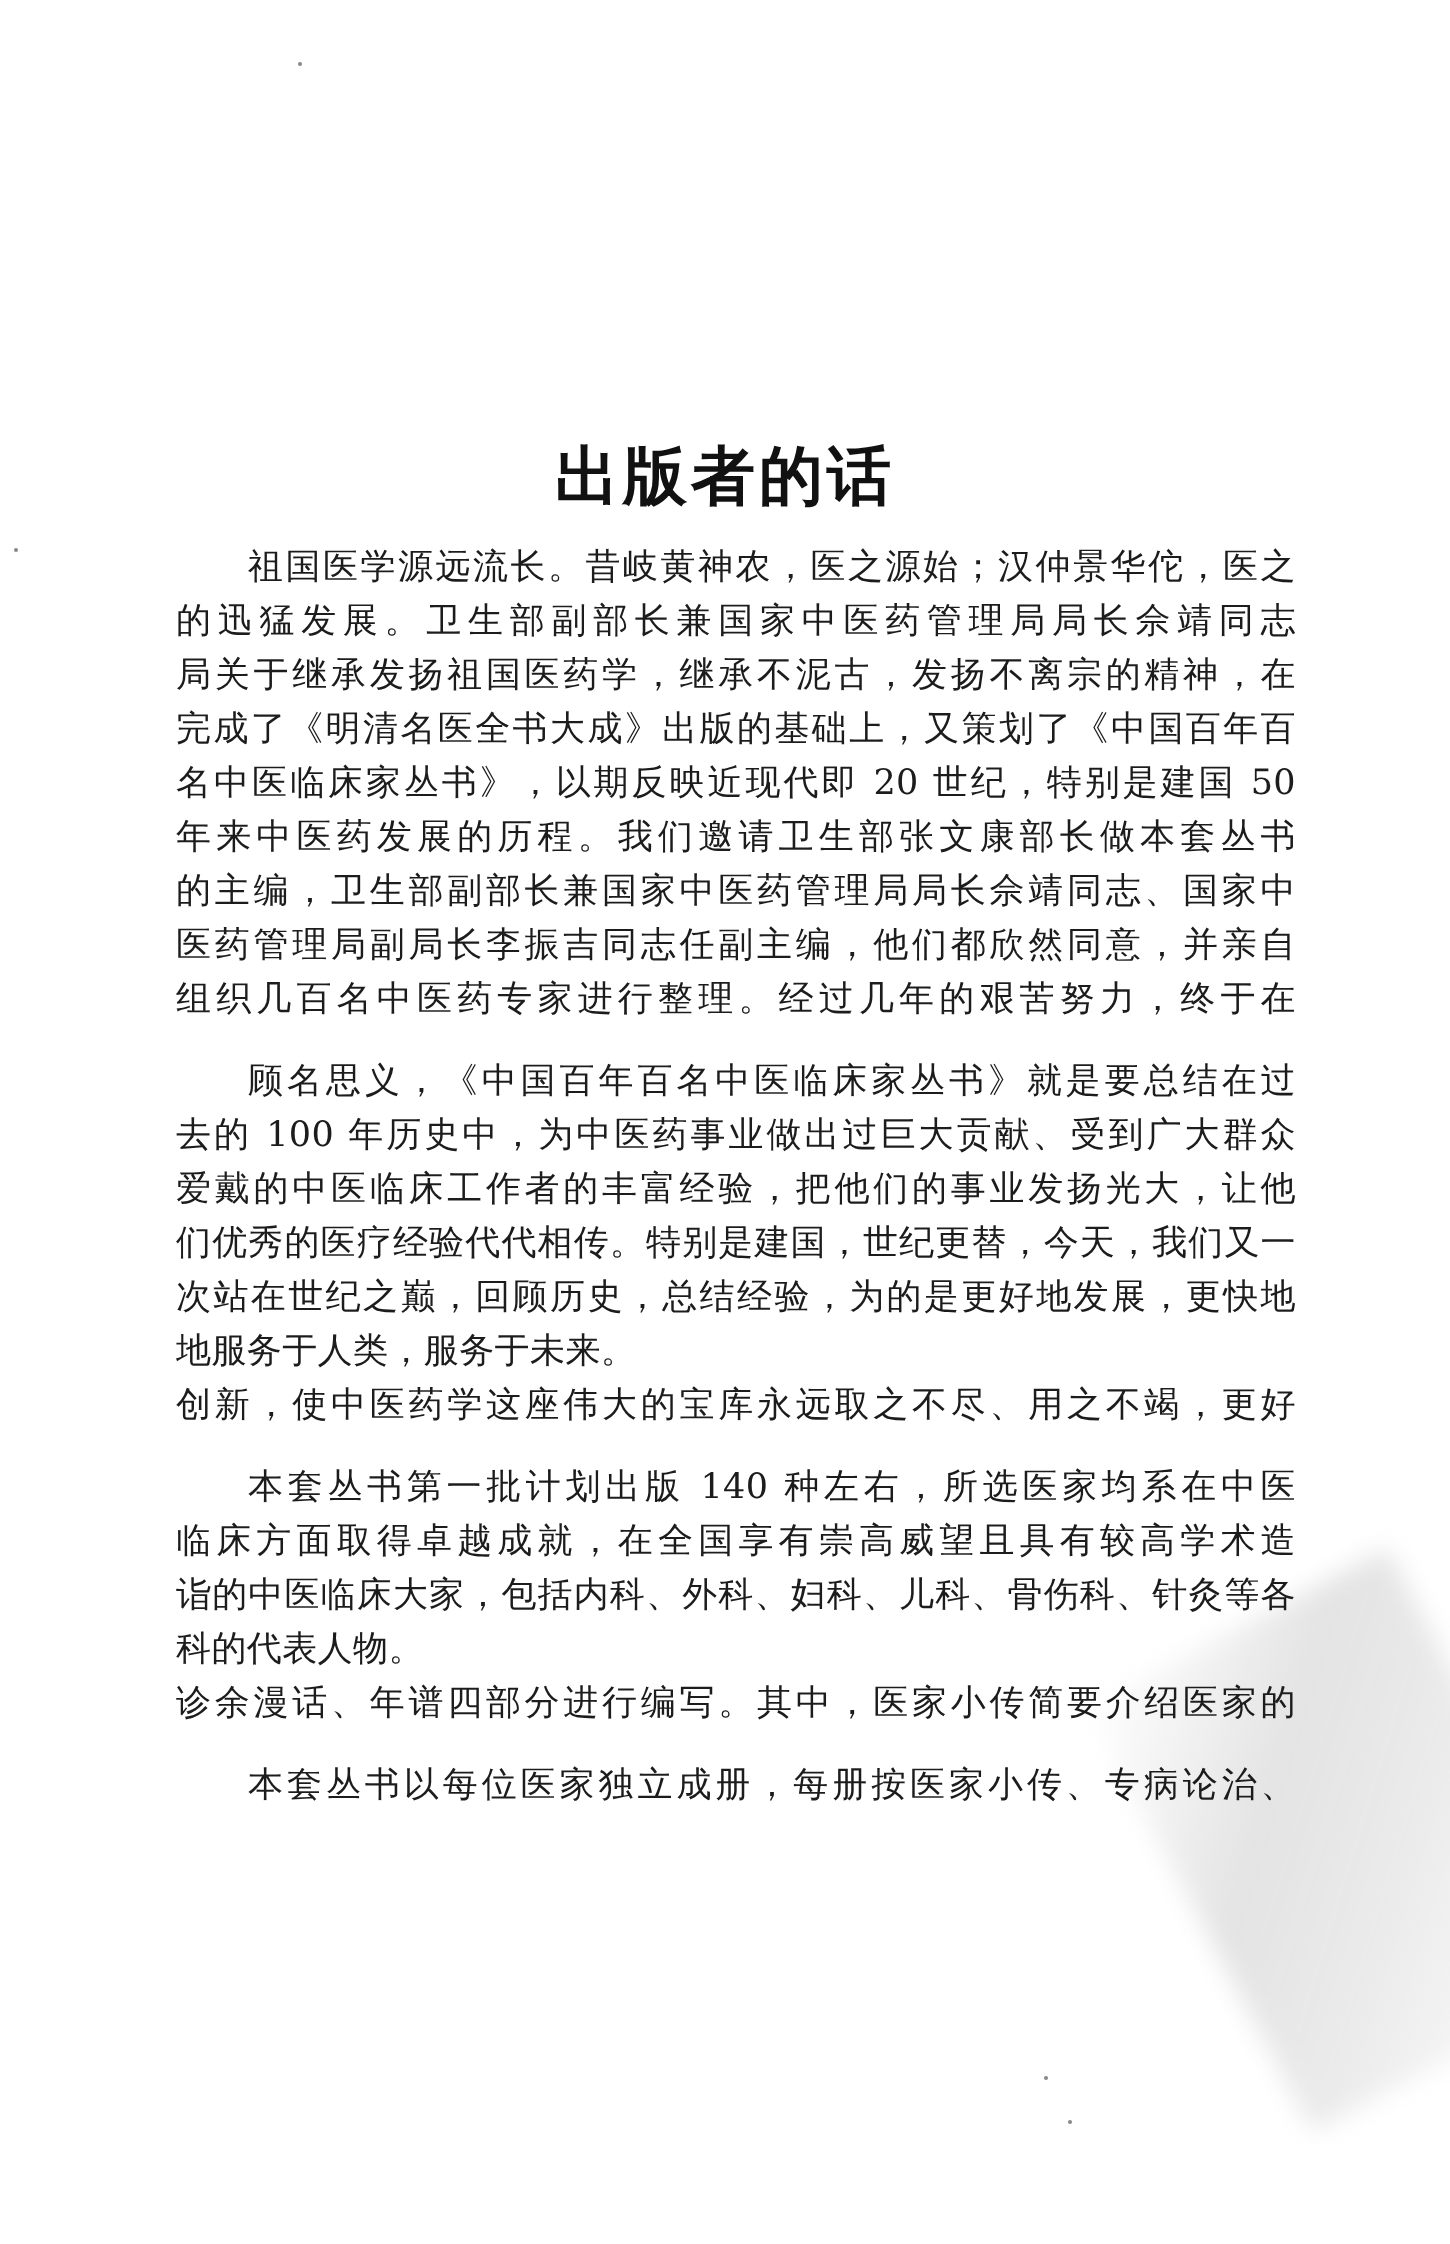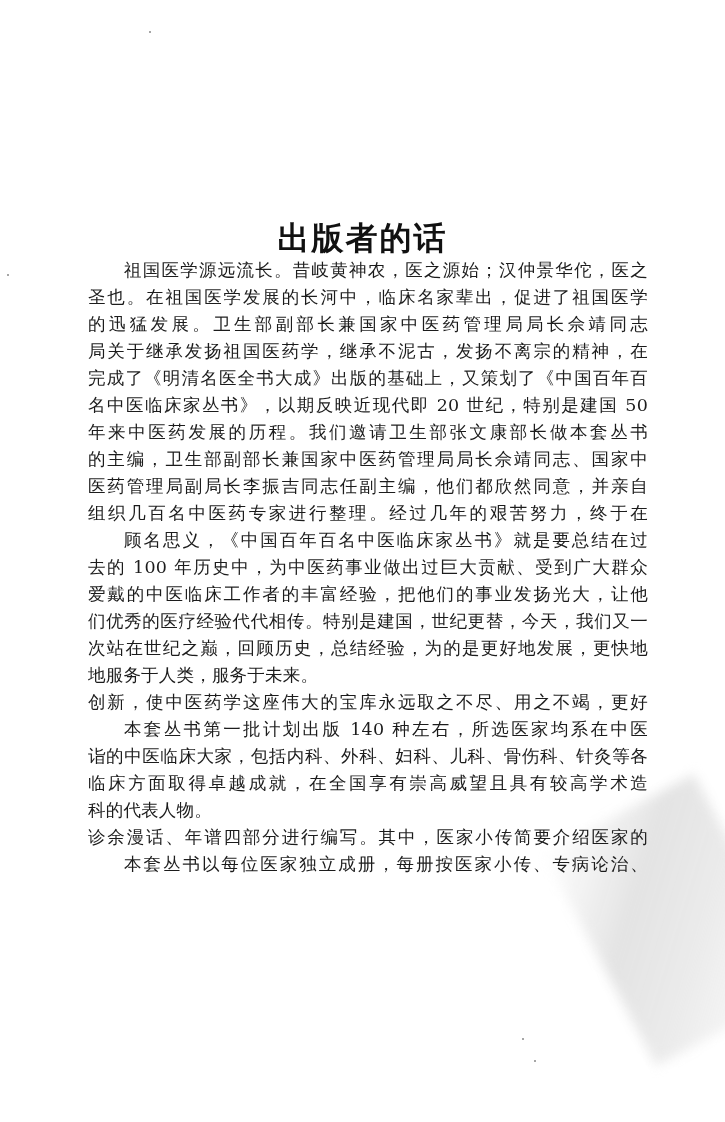--- a/index.html
+++ b/index.html
@@ -61,20 +61,21 @@
     text-align: justify;
     text-align-last: justify;
     color: #1c1c1c;
     letter-spacing: 0.2px;
   }
   .line.last {
     text-align-last: left;
   }
   .line.indent {
     padding-left: 36px;
+    margin-top: 14px;
   }
   .dot {
     position: absolute;
     width: 2px;
     height: 2px;
     background: #888;
     border-radius: 1px;
   }
 </style>
 </head>
@@ -87,21 +88,20 @@
   <div class="dot" style="left:7px;top:274px;"></div>
   <div class="dot" style="left:522px;top:1038px;"></div>
   <div class="dot" style="left:534px;top:1060px;"></div>
 
   <h1 class="title">出版者的话</h1>
 
   <div class="body-text">
 
     <div>
       <div class="line indent">祖国医学源远流长。昔岐黄神农，医之源始；汉仲景华佗，医之</div>
-      <div class="line">圣也。在祖国医学发展的长河中，临床名家辈出，促进了祖国医学</div>
       <div class="line">的迅猛发展。卫生部副部长兼国家中医药管理局局长佘靖同志</div>
       <div class="line">局关于继承发扬祖国医药学，继承不泥古，发扬不离宗的精神，在</div>
       <div class="line">完成了《明清名医全书大成》出版的基础上，又策划了《中国百年百</div>
       <div class="line">名中医临床家丛书》，以期反映近现代即 20 世纪，特别是建国 50</div>
       <div class="line">年来中医药发展的历程。我们邀请卫生部张文康部长做本套丛书</div>
       <div class="line">的主编，卫生部副部长兼国家中医药管理局局长佘靖同志、国家中</div>
       <div class="line">医药管理局副局长李振吉同志任副主编，他们都欣然同意，并亲自</div>
       <div class="line">组织几百名中医药专家进行整理。经过几年的艰苦努力，终于在</div>
     </div>
 
@@ -110,22 +110,22 @@
       <div class="line">去的 100 年历史中，为中医药事业做出过巨大贡献、受到广大群众</div>
       <div class="line">爱戴的中医临床工作者的丰富经验，把他们的事业发扬光大，让他</div>
       <div class="line">们优秀的医疗经验代代相传。特别是建国，世纪更替，今天，我们又一</div>
       <div class="line">次站在世纪之巅，回顾历史，总结经验，为的是更好地发展，更快地</div>
       <div class="line last">地服务于人类，服务于未来。</div>
       <div class="line">创新，使中医药学这座伟大的宝库永远取之不尽、用之不竭，更好</div>
     </div>
 
     <div>
       <div class="line indent">本套丛书第一批计划出版 140 种左右，所选医家均系在中医</div>
+      <div class="line">临床方面取得卓越成就，在全国享有崇高威望且具有较高学术造</div>
       <div class="line">诣的中医临床大家，包括内科、外科、妇科、儿科、骨伤科、针灸等各</div>
-      <div class="line">临床方面取得卓越成就，在全国享有崇高威望且具有较高学术造</div>
       <div class="line last">科的代表人物。</div>
     </div>
 
     <div>
       <div class="line">诊余漫话、年谱四部分进行编写。其中，医家小传简要介绍医家的</div>
       <div class="line indent">本套丛书以每位医家独立成册，每册按医家小传、专病论治、</div>
     </div>
   </div>
 </div>
 

